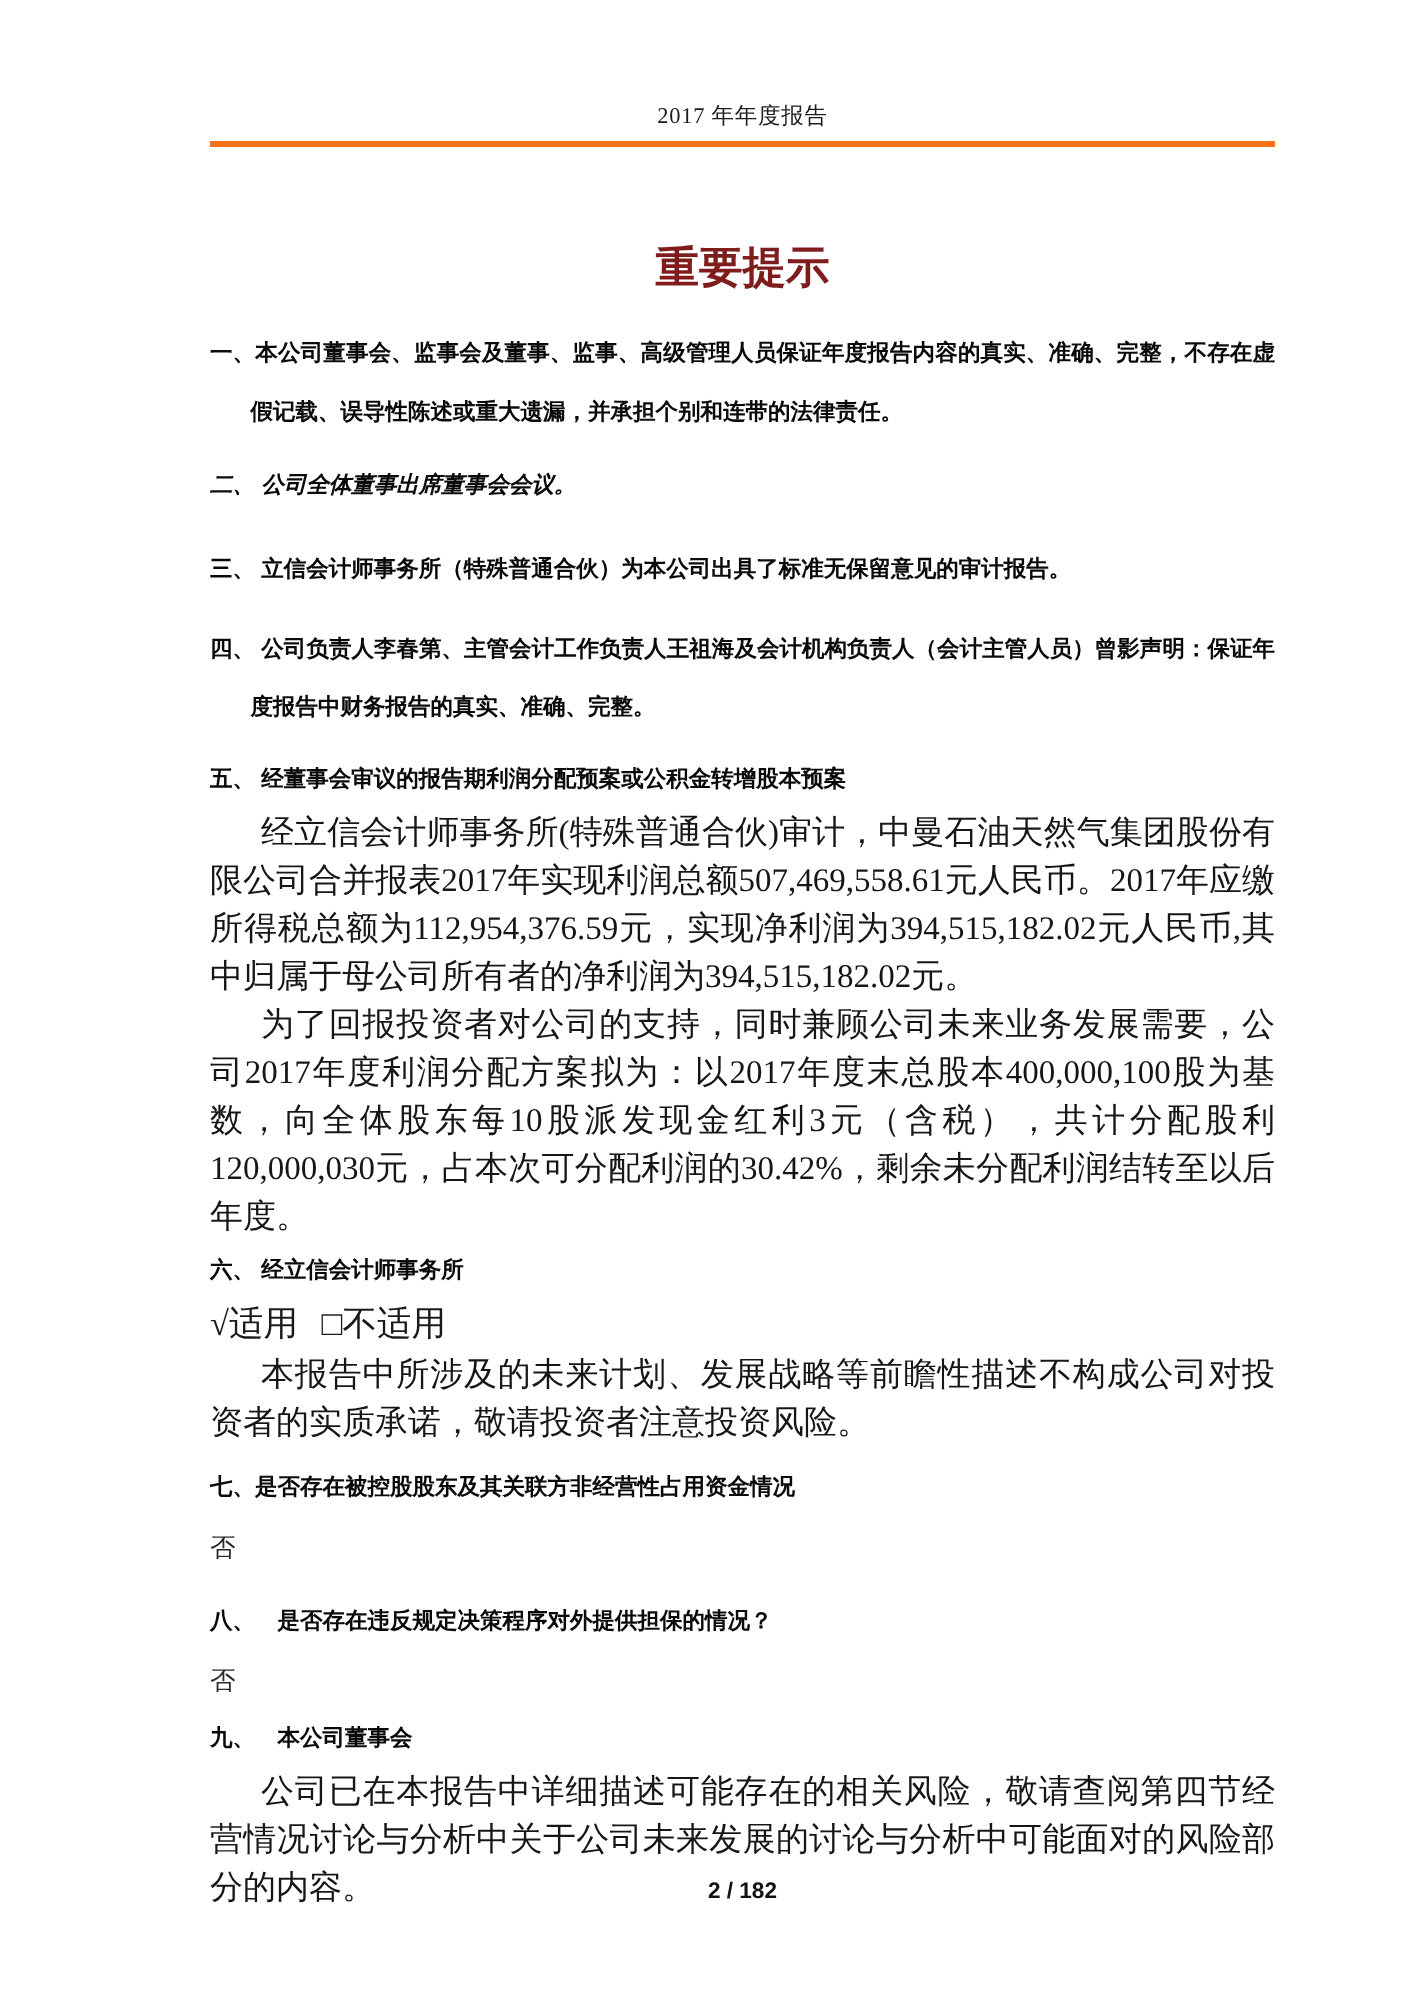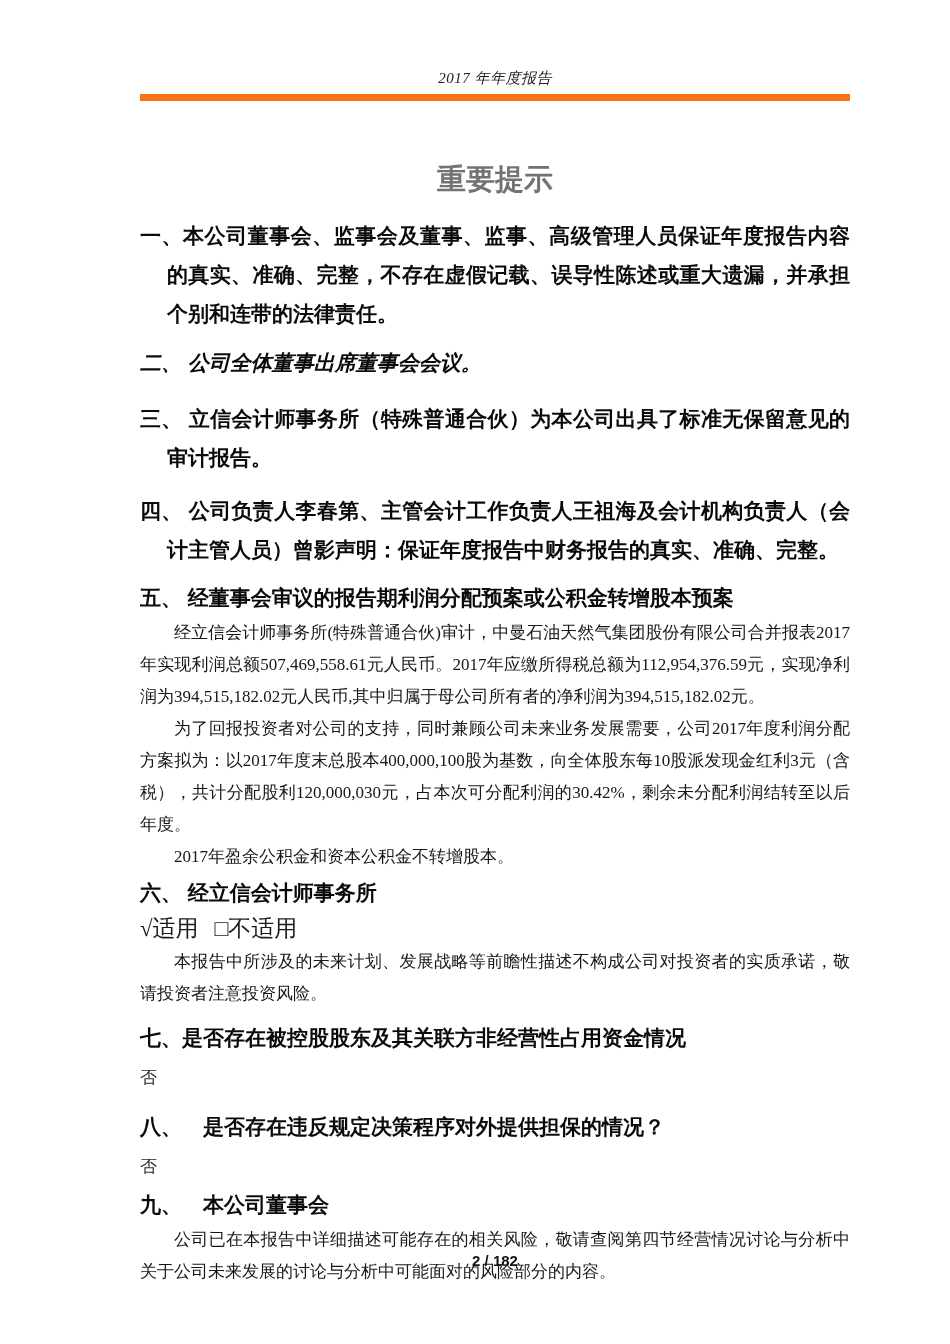--- a/index.html
+++ b/index.html
@@ -15,23 +15,22 @@
     overflow: hidden;
     color: #111111;
   }
   
   .doc-header {
     position: absolute;
     top: 68px;
     left: 140px;
     width: 710px;
     text-align: center;
-    border-bottom: 7px solid #f97316;
+    border-bottom: 4px solid #f97316;
     padding-bottom: 6px;
-    font-style: italic;
   }
   .doc-header-title {
     font-family: "Liberation Serif", "DejaVu Serif", serif;
     font-size: 15px;
     line-height: 20px;
     color: #1c1c1c;
     letter-spacing: 0.5px;
   }
   
   .content {
@@ -40,37 +39,37 @@
     left: 140px;
     width: 710px;
   }
   .page-title {
     margin: 0 0 16px 0;
     font-family: "Liberation Sans", "DejaVu Sans", sans-serif;
     font-weight: bold;
     font-size: 29px;
     line-height: 42px;
     text-align: center;
-    color: #737373;
+    color: #7f1d1d;
   }
   .sec-heading {
     margin: 0;
     font-family: "Liberation Sans", "DejaVu Sans", sans-serif;
     font-weight: bold;
-    font-size: 21px;
+    font-size: 15px;
     line-height: 39px;
     color: #0a0a0a;
     padding-left: 27px;
     text-indent: -27px;
     text-align: justify;
   }
   .para {
     margin: 0;
     font-family: "Liberation Serif", "DejaVu Serif", serif;
-    font-size: 17px;
+    font-size: 22px;
     line-height: 32px;
     color: #161616;
     text-align: justify;
     text-indent: 34px;
   }
   .apply-line {
     margin: 0;
     font-family: "Liberation Serif", "DejaVu Serif", serif;
     font-size: 23px;
     line-height: 34px;
@@ -125,21 +124,20 @@
     <p class="sec-heading mb17">二、 公司全体董事出席董事会会议。</p>
 
     <p class="sec-heading mb14">三、 立信会计师事务所（特殊普通合伙）为本公司出具了标准无保留意见的审计报告。</p>
 
     <p class="sec-heading mb9">四、 公司负责人李春第、主管会计工作负责人王祖海及会计机构负责人（会计主管人员）曾影声明：保证年度报告中财务报告的真实、准确、完整。</p>
 
     <div>
       <p class="sec-heading">五、 经董事会审议的报告期利润分配预案或公积金转增股本预案</p>
       <p class="para">经立信会计师事务所(特殊普通合伙)审计，中曼石油天然气集团股份有限公司合并报表2017年实现利润总额507,469,558.61元人民币。2017年应缴所得税总额为112,954,376.59元，实现净利润为394,515,182.02元人民币,其中归属于母公司所有者的净利润为394,515,182.02元。</p>
       <p class="para">为了回报投资者对公司的支持，同时兼顾公司未来业务发展需要，公司2017年度利润分配方案拟为：以2017年度末总股本400,000,100股为基数，向全体股东每10股派发现金红利3元（含税），共计分配股利120,000,030元，占本次可分配利润的30.42%，剩余未分配利润结转至以后年度。</p>
-      <p class="para">2017年盈余公积金和资本公积金不转增股本。</p>
     </div>
 
     <div>
       <p class="sec-heading">六、 经立信会计师事务所</p>
       <p class="apply-line">
         <span class="opt">√适用</span>
         <span class="opt">□不适用</span>
       </p>
       <p class="para mb8">本报告中所涉及的未来计划、发展战略等前瞻性描述不构成公司对投资者的实质承诺，敬请投资者注意投资风险。</p>
     </div>

